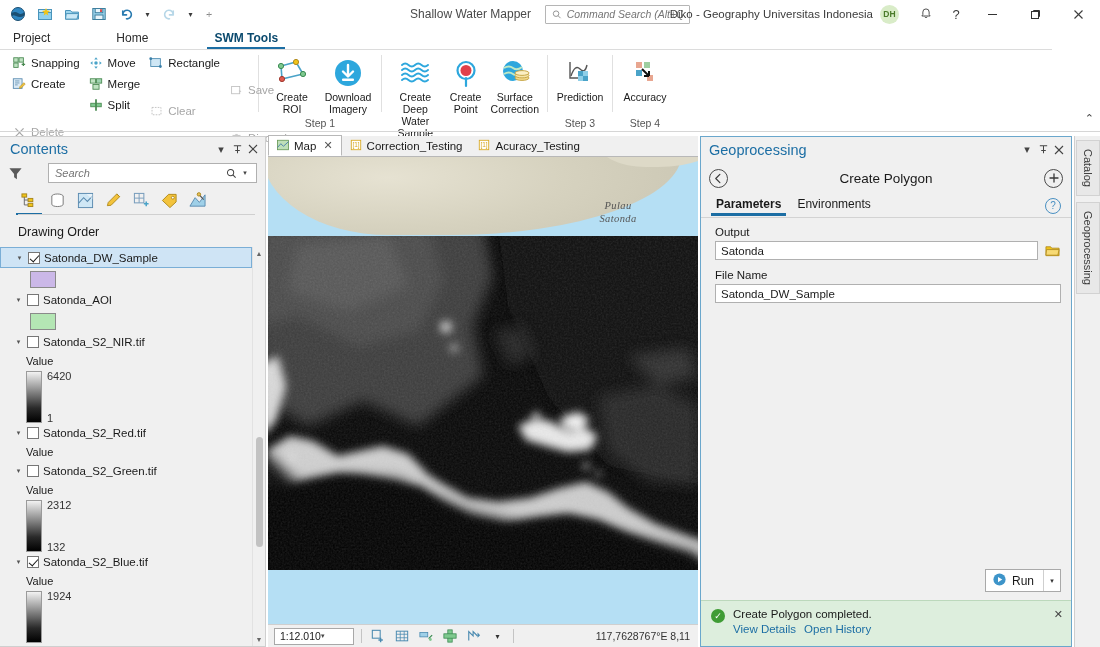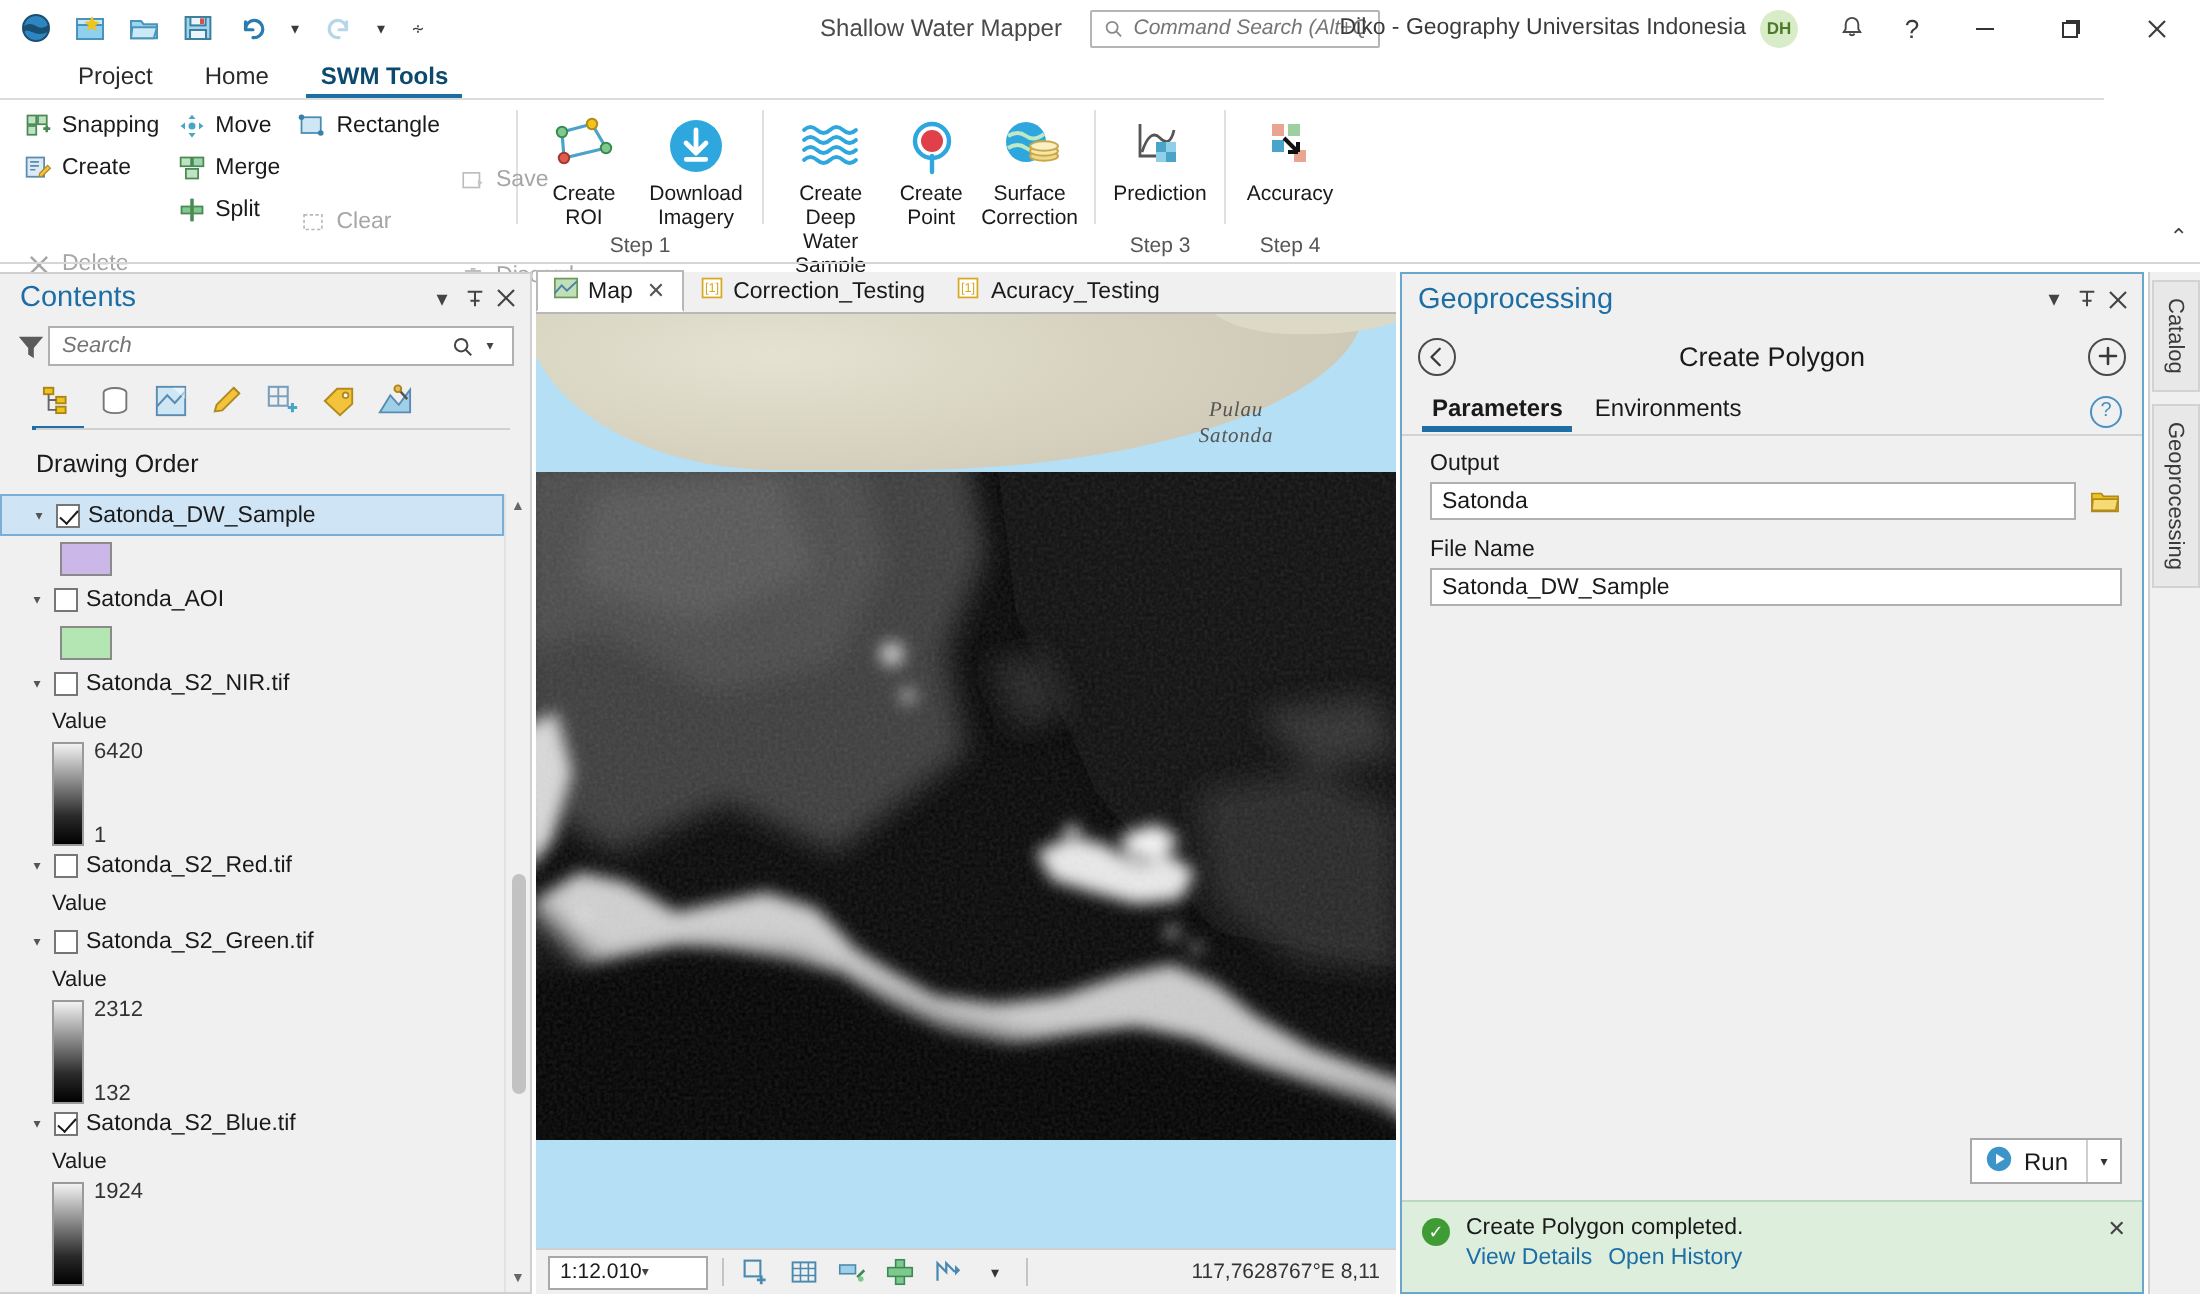--- a/index.html
+++ b/index.html
@@ -57,22 +57,23 @@
     cursor: pointer; color: #3b3b3b; font-size: 13px;
   }
   .win-btn {
     width: 43px; height: 28px; display: flex; align-items: center; justify-content: center;
     cursor: pointer; color: #3b3b3b;
   }
 
   
   .ribbon-tabs {
     position: absolute; top: 28px; left: 0; width: 1052px; height: 22px;
-    background: #ffffff; display: flex; align-items: flex-end; padding-left: 26px;
+    background: #ffffff; display: flex; align-items: flex-end; padding-left: 0;
     border-bottom: 1px solid #dcdcdc;
+    gap: 40px;
   }
   .rtab {
     padding: 0 13px; height: 21px; line-height: 21px; font-size: 12px;
     color: #2b2b2b; cursor: pointer; position: relative;
   }
   .rtab.active { color: #0b4a6e; font-weight: bold; }
   .rtab.active::after {
     content: ''; position: absolute; left: 6px; right: 6px; bottom: 0;
     height: 2.5px; background: #1c6ea4;
   }
@@ -124,21 +125,21 @@
   }
   .pane-head {
     height: 24px; display: flex; align-items: center; padding: 0 4px 0 10px; flex: none;
   }
   .pane-title { font-size: 14.5px; color: #1c6ea4; flex: 1; }
   .pane-btn {
     width: 16px; height: 18px; display: flex; align-items: center; justify-content: center;
     cursor: pointer; color: #444; font-size: 11px;
   }
   .search-row {
-    display: flex; align-items: center; gap: 0; padding: 2px 8px 4px 6px; flex: none;
+    display: flex; align-items: center; gap: 24px; padding: 2px 8px 4px 6px; flex: none;
   }
   .filter-ic { width: 18px; height: 18px; display: flex; align-items: center; justify-content: center; cursor: pointer; }
   .search-box {
     flex: 1; height: 20px; border: 1px solid #b0b0b0; background: #fff;
     display: flex; align-items: center; padding: 0 4px 0 6px;
   }
   .search-box input {
     border: none; outline: none; flex: 1; font-size: 11px; font-style: italic;
     color: #777; background: transparent; font-family: "Liberation Sans", sans-serif;
   }

